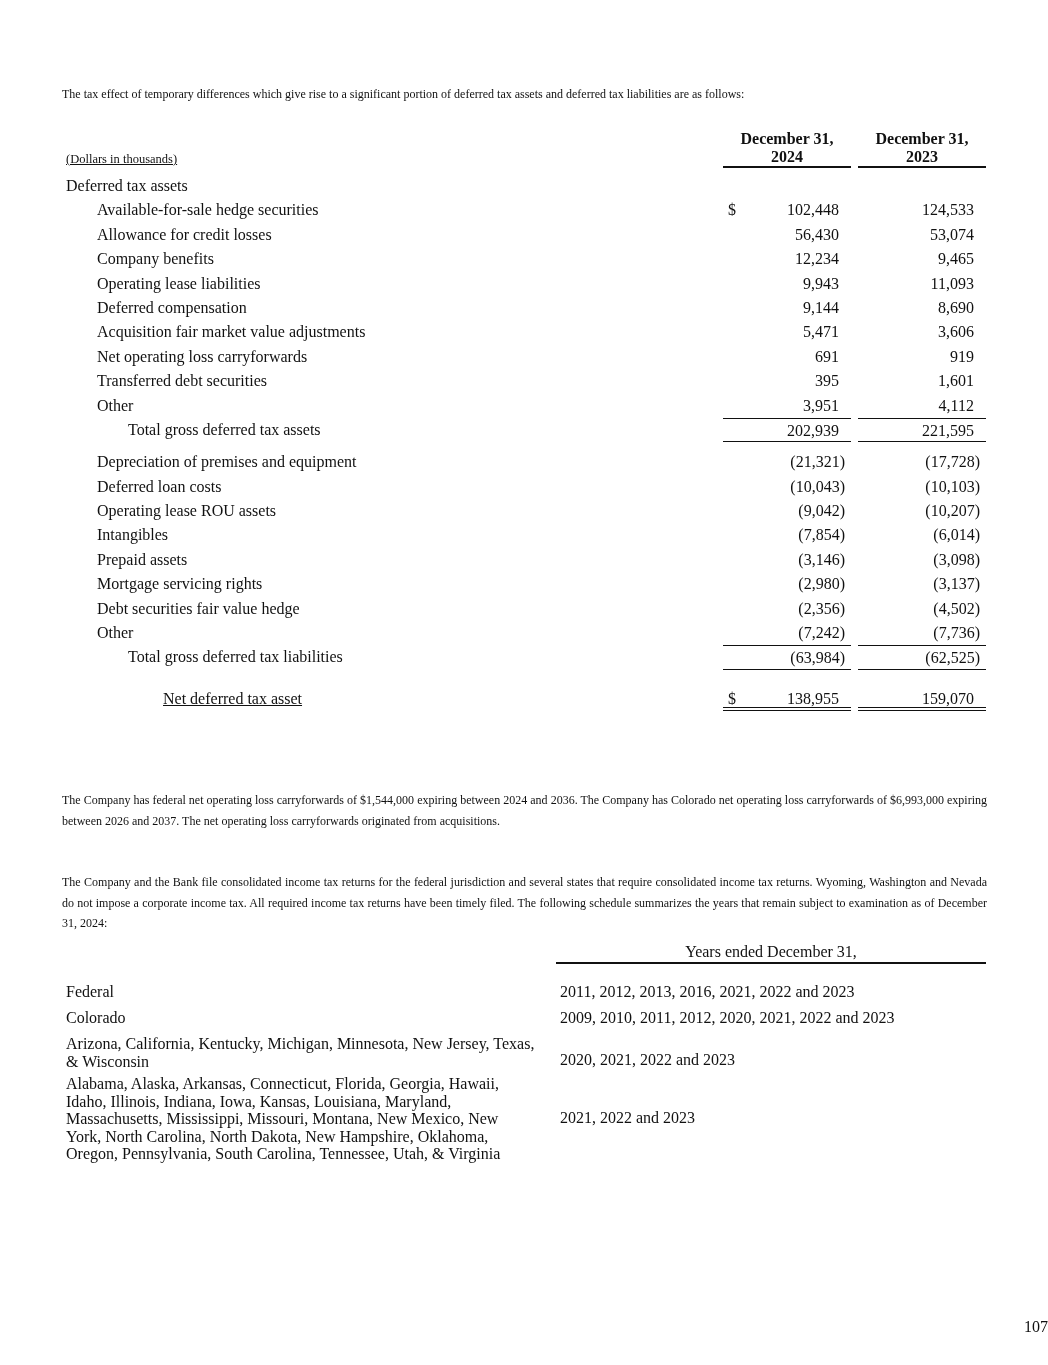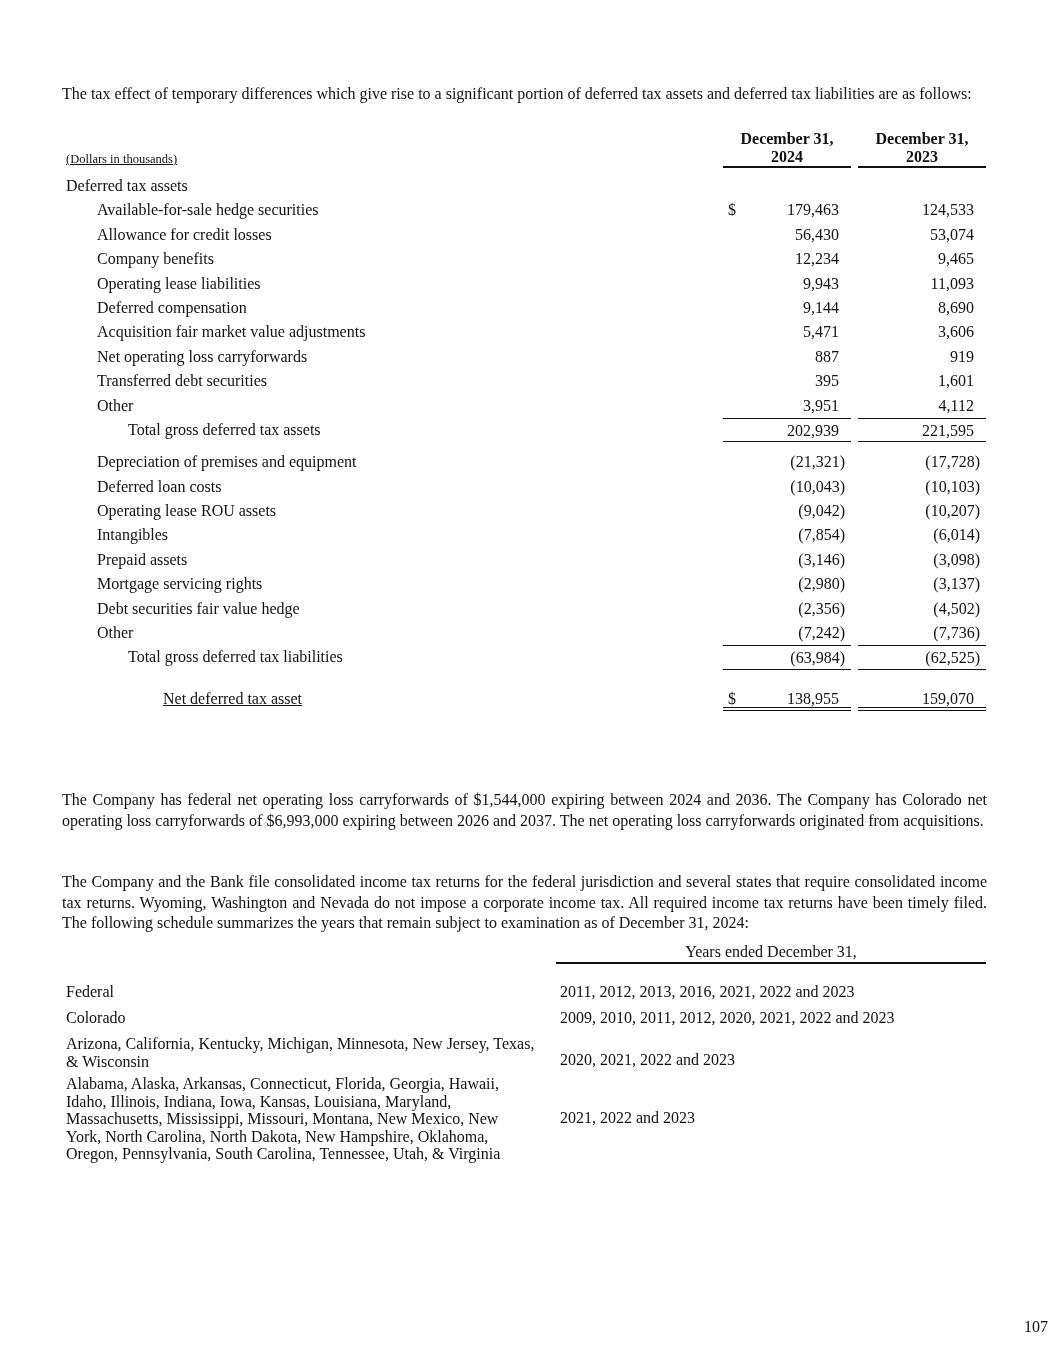--- a/index.html
+++ b/index.html
@@ -3,21 +3,21 @@
 <meta charset="utf-8">
 <style>
   html, body { margin: 0; padding: 0; background: #ffffff; }
   body {
     width: 1048px; height: 1365px; position: relative; overflow: hidden;
     font-family: "Liberation Serif", "DejaVu Serif", serif;
     color: #111111; font-size: 16px;
   }
   .para {
     position: absolute; left: 62px; width: 925px;
-    text-align: justify; line-height: 20.5px; font-size: 16px; margin: 0;
+    text-align: justify; line-height: 20.5px; font-size: 12px; margin: 0;
   }
   
   .tbl { position: absolute; left: 62px; width: 926px; top: 130px; }
   .hdr-row { position: relative; height: 44px; }
   .units {
     position: absolute; left: 4px; top: 22px; font-size: 12.5px;
     text-decoration: underline;
   }
   .colhdr {
     position: absolute; top: 0; width: 128px; text-align: center;
@@ -78,21 +78,21 @@
       <div>2023</div>
     </div>
   </div>
 
   <div class="row">
     <span class="lbl">Deferred tax assets</span>
   </div>
   <div class="row l1">
     <span class="lbl">Available-for-sale hedge securities</span>
     <span class="dollar">$</span>
-    <span class="cell c1 pos">179,463</span>
+    <span class="cell c1 pos">102,448</span>
     <span class="cell c2 pos">124,533</span>
   </div>
   <div class="row l1">
     <span class="lbl">Allowance for credit losses</span>
     <span class="cell c1 pos">56,430</span>
     <span class="cell c2 pos">53,074</span>
   </div>
   <div class="row l1">
     <span class="lbl">Company benefits</span>
     <span class="cell c1 pos">12,234</span>
@@ -108,21 +108,21 @@
     <span class="cell c1 pos">9,144</span>
     <span class="cell c2 pos">8,690</span>
   </div>
   <div class="row l1">
     <span class="lbl">Acquisition fair market value adjustments</span>
     <span class="cell c1 pos">5,471</span>
     <span class="cell c2 pos">3,606</span>
   </div>
   <div class="row l1">
     <span class="lbl">Net operating loss carryforwards</span>
-    <span class="cell c1 pos">887</span>
+    <span class="cell c1 pos">691</span>
     <span class="cell c2 pos">919</span>
   </div>
   <div class="row l1">
     <span class="lbl">Transferred debt securities</span>
     <span class="cell c1 pos">395</span>
     <span class="cell c2 pos">1,601</span>
   </div>
   <div class="row l1">
     <span class="lbl">Other</span>
     <span class="cell c1 pos">3,951</span>

